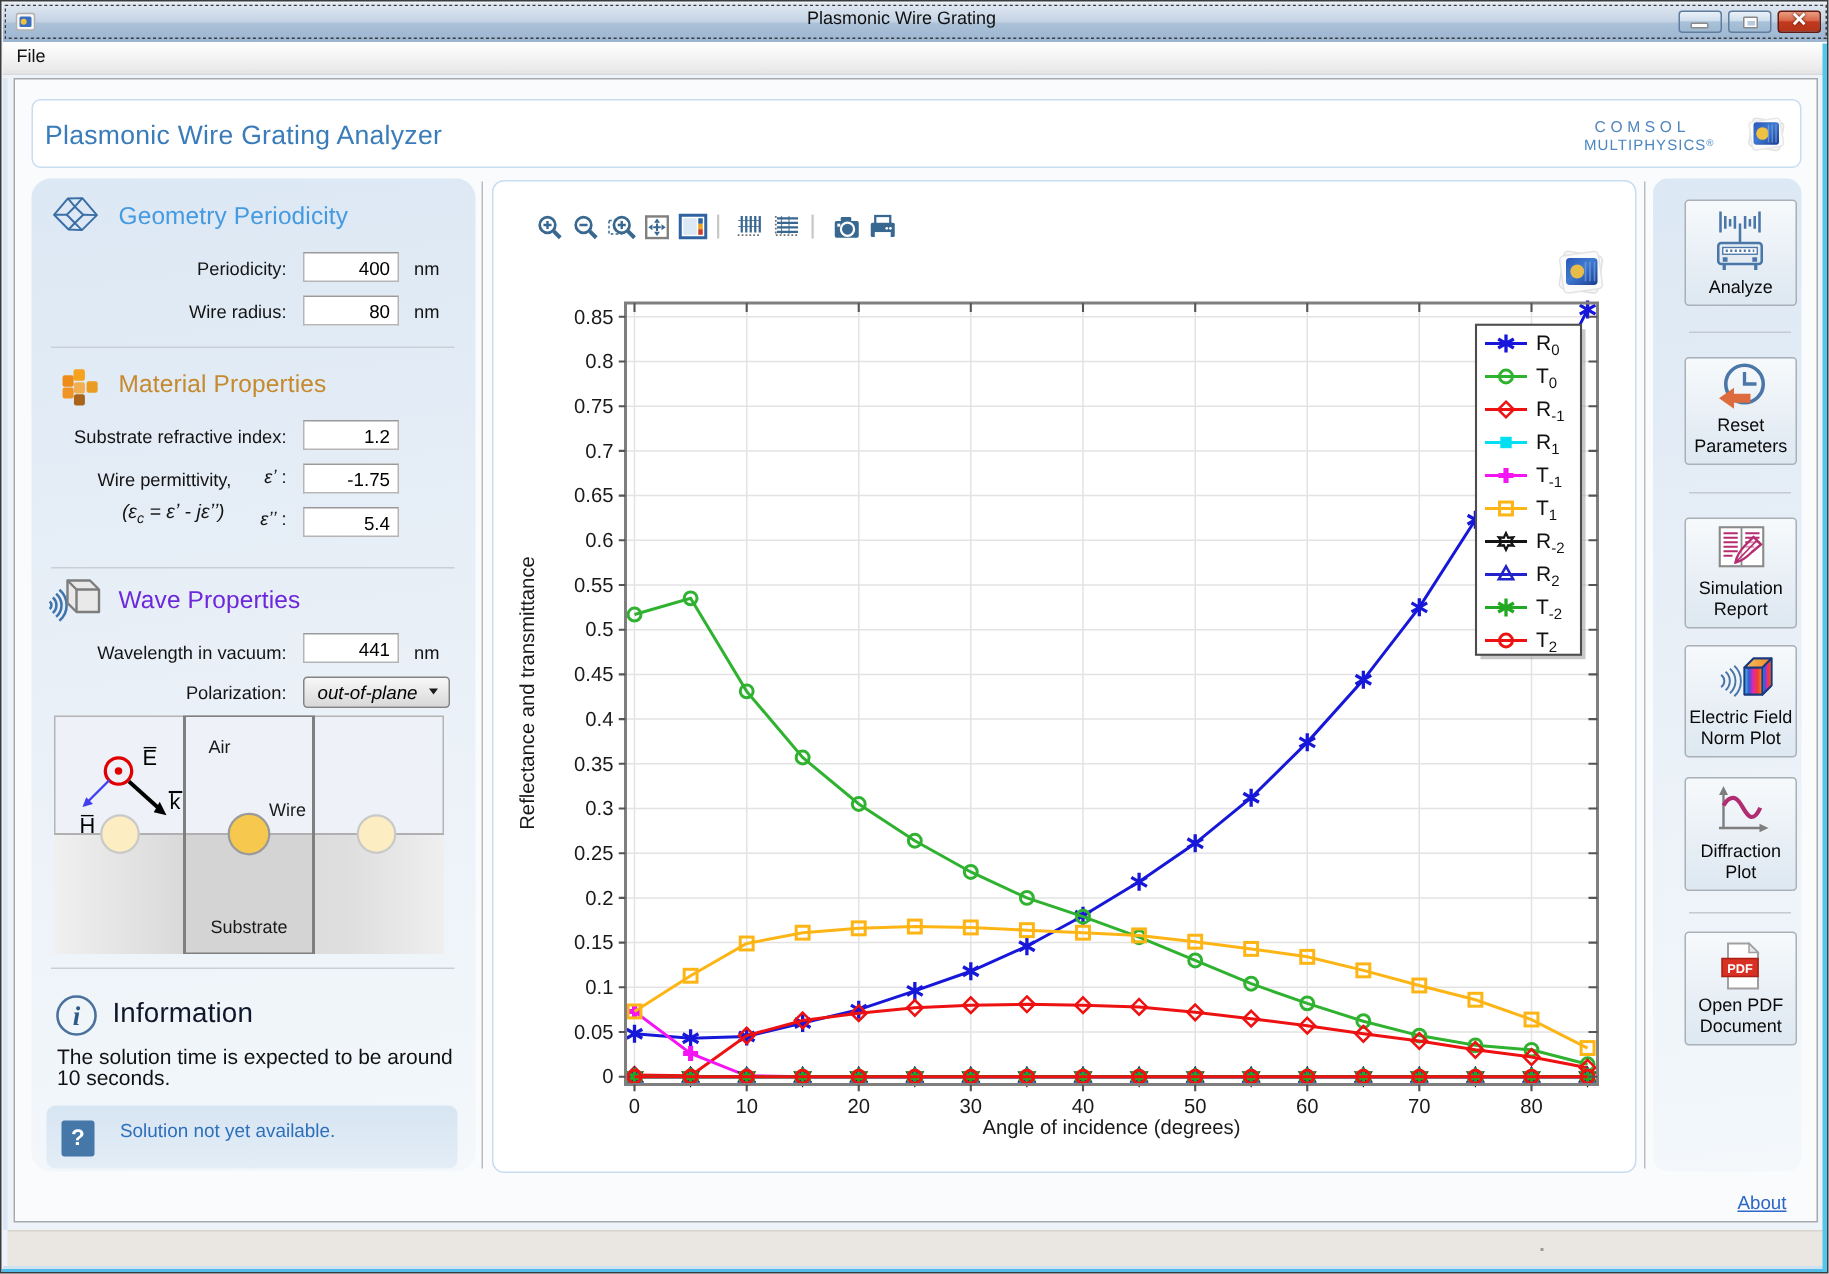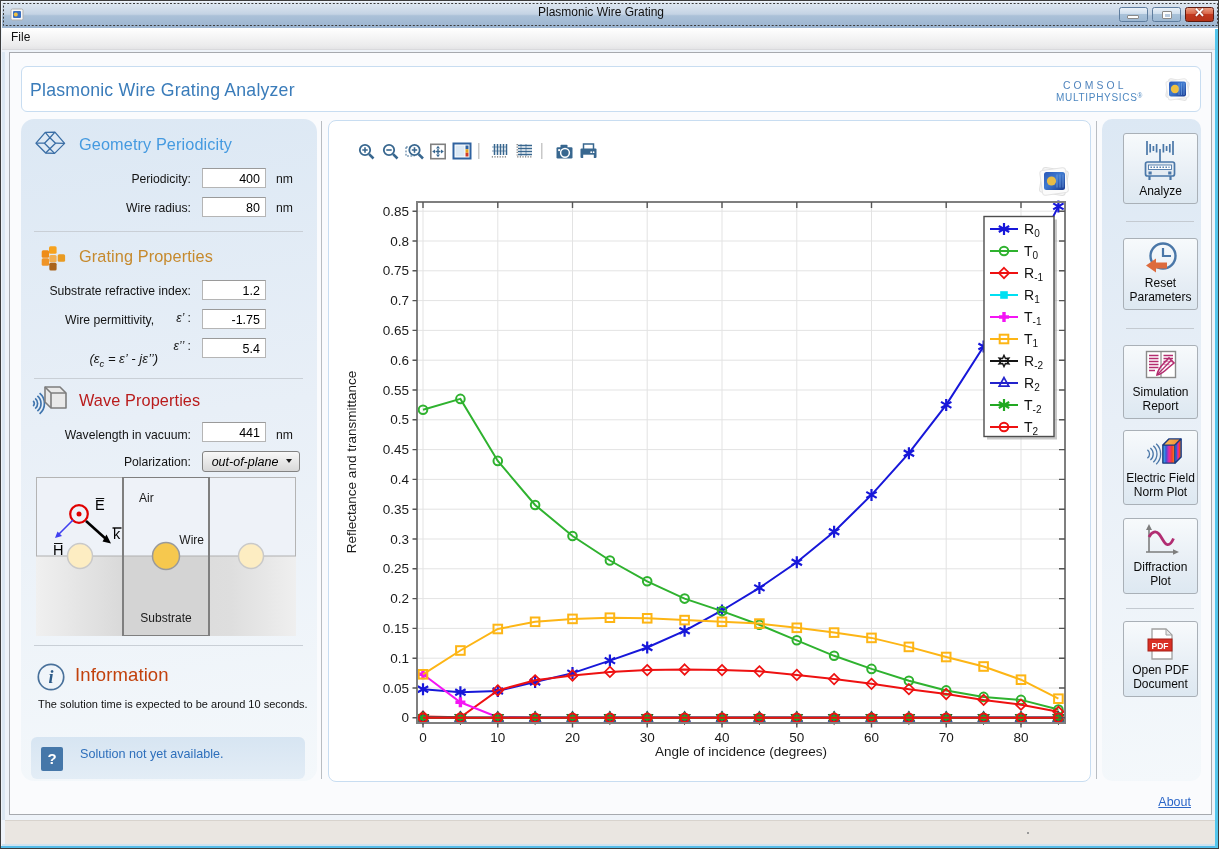--- a/index.html
+++ b/index.html
@@ -84,38 +84,38 @@
     <div class="unit" style="left:266px;top:148px">nm</div>
     <div class="divider" style="top:178px"></div>
     <svg class="abs" style="left:29px;top:192px" width="28" height="27">
       <rect x="10" y="1.2" width="7.6" height="7.6" rx="1.5" fill="#f6a21e"></rect>
       <rect x="2.7" y="5.2" width="7.4" height="7.6" rx="1.5" fill="#ee8c19"></rect>
       <rect x="10.3" y="9.9" width="7.3" height="7.4" rx="1.5" fill="#f2af52"></rect>
       <rect x="18.7" y="9.2" width="7.4" height="7.6" rx="1.5" fill="#e99b22"></rect>
       <rect x="2.7" y="13.3" width="7.4" height="7.4" rx="1.5" fill="#ef9426"></rect>
       <rect x="10.3" y="17.8" width="7.3" height="7.6" rx="1.5" fill="#aa641c"></rect>
     </svg>
-    <div class="seclbl" style="left:69px;top:194px;color:#c68a2e">Grating Properties</div>
+    <div class="seclbl" style="left:69px;top:194px;color:#c68a2e">Material Properties</div>
     <div class="flbl" style="left:11px;top:231px;width:170px">Substrate refractive index:</div>
     <div class="inp" style="left:192px;top:227px">1.2</div>
     <div class="flbl" style="left:55px;top:260px;width:95px;text-align:left">Wire permittivity,</div>
     <div class="flbl" style="left:151px;top:258px;width:30px"><i>εʼ</i> :</div>
     <div class="inp" style="left:192px;top:256px">-1.75</div>
-    <div class="flbl" style="left:63px;top:298px;width:85px;text-align:right;font-style:italic;font-size:13px">(ε<sub style="font-size:9.5px">c</sub> = εʼ - <i>j</i>εʼʼ)</div>
+    <div class="flbl" style="left:63px;top:280px;width:85px;text-align:center;font-style:italic;font-size:13px">(ε<sub style="font-size:9.5px">c</sub> = εʼ - <i>j</i>εʼʼ)</div>
     <div class="flbl" style="left:149px;top:286px;width:32px"><i>εʼʼ</i> :</div>
     <div class="inp" style="left:192px;top:285px">5.4</div>
     <div class="divider" style="top:325px"></div>
     <svg class="abs" style="left:16px;top:331px" width="46" height="32">
       <path d="M7.1,22.0 A3.2,3.2 0 0 0 7.1,17.0 M9.2,24.6 A6.6,6.6 0 0 0 9.2,14.4 M11.4,27.2 A10,10 0 0 0 11.4,11.8 M13.6,29.8 A13.4,13.4 0 0 0 13.6,9.2" fill="none" stroke="#3f74ad" stroke-width="1.7"></path>
       <g stroke="#7d7d7d" stroke-width="1.6" stroke-linejoin="round">
         <path d="M19,3 L34,3 L40,9 L40,24 L25,24 L19,18 Z" fill="#e9e9e9"></path>
         <path d="M19,3 L25,9 L40,9 M25,9 L25,24" fill="none"></path>
       </g>
     </svg>
-    <div class="seclbl" style="left:69px;top:338px;color:#b91c1c">Wave Properties</div>
+    <div class="seclbl" style="left:69px;top:338px;color:#6d28d9">Wave Properties</div>
     <div class="flbl" style="left:11px;top:375px;width:170px">Wavelength in vacuum:</div>
     <div class="inp" style="left:192px;top:369px">441</div>
     <div class="unit" style="left:266px;top:375px">nm</div>
     <div class="flbl" style="left:11px;top:402px;width:170px">Polarization:</div>
     <div class="abs" style="left:192px;top:398px;width:98px;height:21px;background:linear-gradient(#f8f8f8,#e8e8e8 50%,#d8d8d8);border:1px solid #838383;border-radius:3px;font-size:12.5px;font-style:italic;text-align:center;padding:3px 14px 0 2px">out-of-plane</div>
     <div class="abs" style="left:276px;top:406px;width:0;height:0;border-left:3.8px solid transparent;border-right:3.8px solid transparent;border-top:4.8px solid #1a1a1a"></div>
     <div class="abs" style="left:26px;top:424px;width:260px;height:159px;border:1px solid #b4b4b4;background:#eef2f8"></div>
     <svg class="abs" style="left:26px;top:424px" width="260" height="159">
       <defs>
         <linearGradient id="sub1" x1="0" y1="0" x2="1" y2="0">
@@ -144,22 +144,22 @@
       <text x="59" y="33" font-size="14.5" fill="#000" font-family="Liberation Sans">E̅</text>
       <text x="77" y="62" font-size="14.5" fill="#000" font-family="Liberation Sans">k</text>
       <path d="M76.5,51 h9" stroke="#000" stroke-width="1.4"></path>
       <text x="17" y="78" font-size="14.5" fill="#000" font-family="Liberation Sans">H̅</text>
     </svg>
     <div class="divider" style="top:592px"></div>
     <svg class="abs" style="left:27px;top:610px" width="29" height="29">
       <circle cx="14" cy="14" r="12.7" fill="none" stroke="#49719b" stroke-width="1.7"></circle>
       <text x="14" y="20" font-size="18" font-family="Liberation Serif" font-style="italic" font-weight="bold" fill="#2d5b88" text-anchor="middle">i</text>
     </svg>
-    <div class="seclbl" style="left:65px;top:611px;color:#c2410c;font-size:18.5px">Information</div>
-    <div class="abs" style="left:28px;top:645px;width:276px;font-size:11px;color:#111;line-height:13.8px">The solution time is expected to be around 10 seconds.</div>
+    <div class="seclbl" style="left:65px;top:611px;color:#0f172a;font-size:18.5px">Information</div>
+    <div class="abs" style="left:28px;top:645px;width:276px;font-size:14px;color:#111;line-height:13.8px">The solution time is expected to be around 10 seconds.</div>
     <div class="abs" style="left:21px;top:684px;width:274px;height:42px;border-radius:6px;background:linear-gradient(#d7e5f2,#e3edf6)"></div>
     <div class="abs" style="left:31px;top:694px;width:22px;height:24px;background:#4577a9;border-radius:2px;color:#fff;font-size:15px;font-weight:bold;text-align:center;padding-top:3px">?</div>
     <div class="abs" style="left:70px;top:694px;font-size:12.6px;color:#2e6fbb">Solution not yet available.</div>
     <div class="abs sash" style="left:310.5px"></div>
     <div class="abs sash" style="left:1085.5px"></div>
     <div class="abs" id="chartcard">
       <svg width="763" height="664" viewBox="0 0 763 664" xmlns="http://www.w3.org/2000/svg" style="position:absolute;left:-1px;top:-1px;font-family:'Liberation Sans',sans-serif">
         <defs>
           <g id="mast">
             <path d="M0,-6 0,6 M-5.2,-3 5.2,3 M-5.2,3 5.2,-3" stroke="#1717d9" stroke-width="2.2" fill="none"></path>

